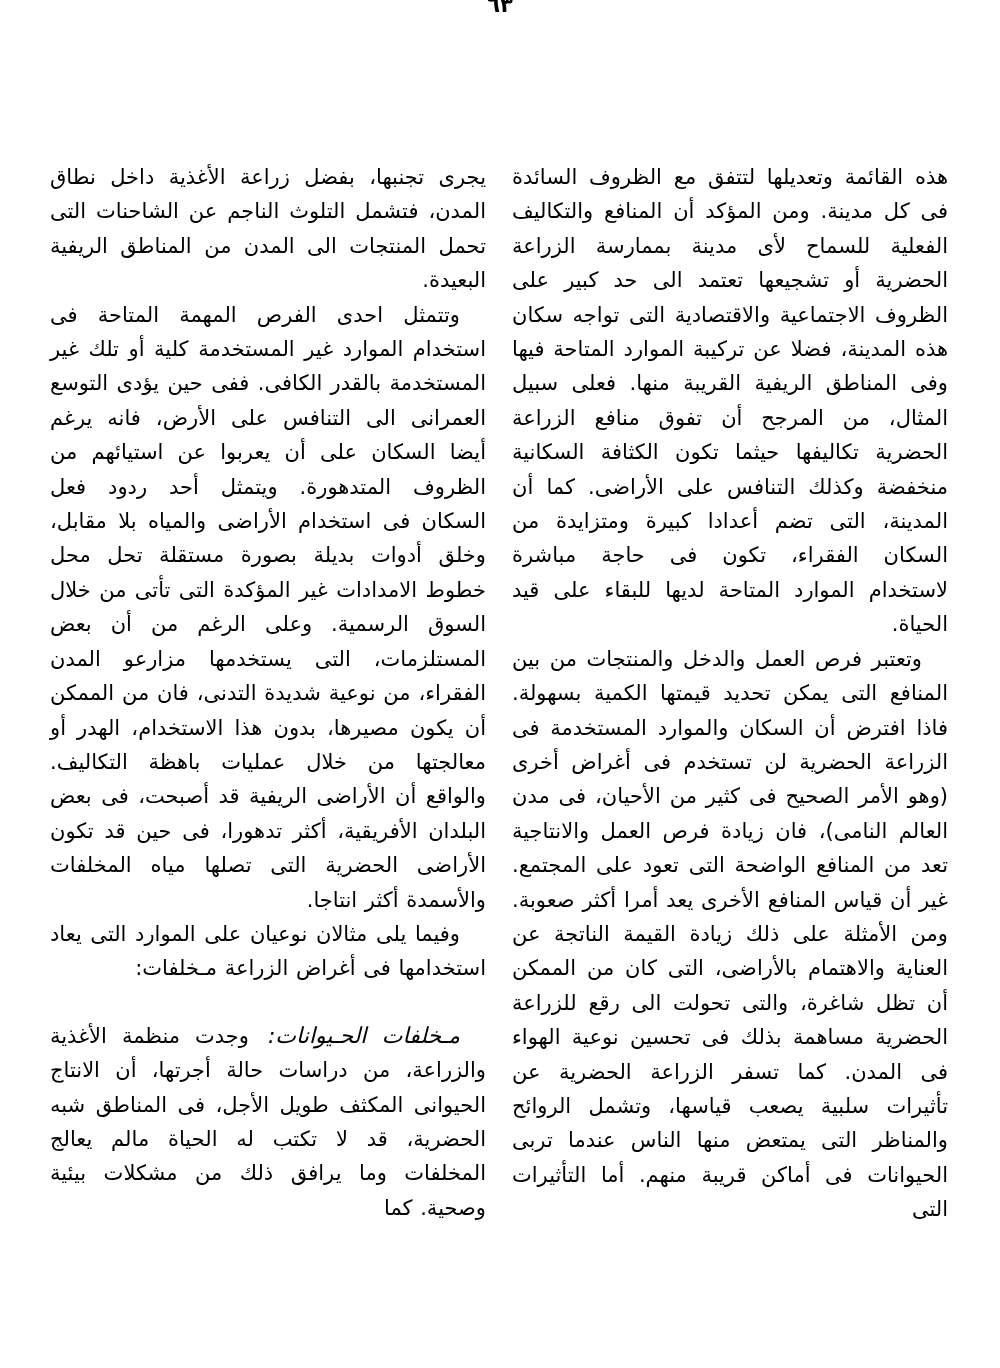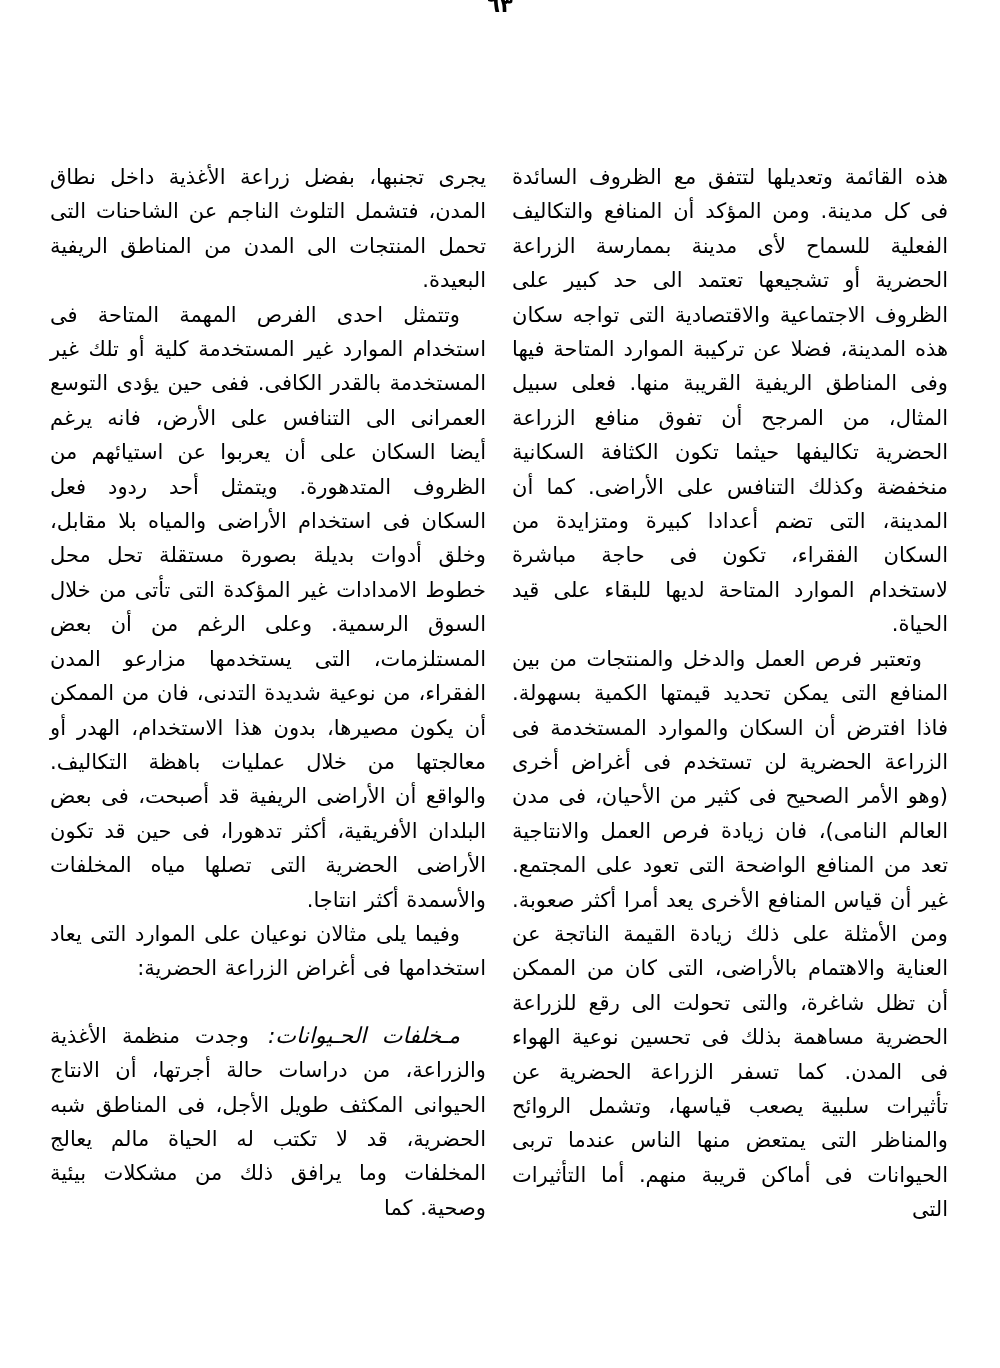--- a/index.html
+++ b/index.html
@@ -71,21 +71,21 @@
   <div class="columns">
 
     <div class="column">
       <p>هذه القائمة وتعديلها لتتفق مع الظروف السائدة فى كل مدينة. ومن المؤكد أن المنافع والتكاليف الفعلية للسماح لأى مدينة بممارسة الزراعة الحضرية أو تشجيعها تعتمد الى حد كبير على الظروف الاجتماعية والاقتصادية التى تواجه سكان هذه المدينة، فضلا عن تركيبة الموارد المتاحة فيها وفى المناطق الريفية القريبة منها. فعلى سبيل المثال، من المرجح أن تفوق منافع الزراعة الحضرية تكاليفها حيثما تكون الكثافة السكانية منخفضة وكذلك التنافس على الأراضى. كما أن المدينة، التى تضم أعدادا كبيرة ومتزايدة من السكان الفقراء، تكون فى حاجة مباشرة لاستخدام الموارد المتاحة لديها للبقاء على قيد الحياة.</p>
       <p class="indent">وتعتبر فرص العمل والدخل والمنتجات من بين المنافع التى يمكن تحديد قيمتها الكمية بسهولة. فاذا افترض أن السكان والموارد المستخدمة فى الزراعة الحضرية لن تستخدم فى أغراض أخرى (وهو الأمر الصحيح فى كثير من الأحيان، فى مدن العالم النامى)، فان زيادة فرص العمل والانتاجية تعد من المنافع الواضحة التى تعود على المجتمع. غير أن قياس المنافع الأخرى يعد أمرا أكثر صعوبة. ومن الأمثلة على ذلك زيادة القيمة الناتجة عن العناية والاهتمام بالأراضى، التى كان من الممكن أن تظل شاغرة، والتى تحولت الى رقع للزراعة الحضرية مساهمة بذلك فى تحسين نوعية الهواء فى المدن. كما تسفر الزراعة الحضرية عن تأثيرات سلبية يصعب قياسها، وتشمل الروائح والمناظر التى يمتعض منها الناس عندما تربى الحيوانات فى أماكن قريبة منهم. أما التأثيرات التى</p>
     </div>
 
     <div class="column">
       <p>يجرى تجنبها، بفضل زراعة الأغذية داخل نطاق المدن، فتشمل التلوث الناجم عن الشاحنات التى تحمل المنتجات الى المدن من المناطق الريفية البعيدة.</p>
       <p class="indent">وتتمثل احدى الفرص المهمة المتاحة فى استخدام الموارد غير المستخدمة كلية أو تلك غير المستخدمة بالقدر الكافى. ففى حين يؤدى التوسع العمرانى الى التنافس على الأرض، فانه يرغم أيضا السكان على أن يعربوا عن استيائهم من الظروف المتدهورة. ويتمثل أحد ردود فعل السكان فى استخدام الأراضى والمياه بلا مقابل، وخلق أدوات بديلة بصورة مستقلة تحل محل خطوط الامدادات غير المؤكدة التى تأتى من خلال السوق الرسمية. وعلى الرغم من أن بعض المستلزمات، التى يستخدمها مزارعو المدن الفقراء، من نوعية شديدة التدنى، فان من الممكن أن يكون مصيرها، بدون هذا الاستخدام، الهدر أو معالجتها من خلال عمليات باهظة التكاليف. والواقع أن الأراضى الريفية قد أصبحت، فى بعض البلدان الأفريقية، أكثر تدهورا، فى حين قد تكون الأراضى الحضرية التى تصلها مياه المخلفات والأسمدة أكثر انتاجا.</p>
-      <p class="indent">وفيما يلى مثالان نوعيان على الموارد التى يعاد استخدامها فى أغراض الزراعة الحضرية:</p>
+      <p class="indent">وفيما يلى مثالان نوعيان على الموارد التى يعاد استخدامها فى أغراض الزراعة مـخلفات:</p>
       <p class="indent section-start">
         <span class="section-lead">مـخلفات الحـيوانات:</span>
         <span>وجدت منظمة الأغذية والزراعة، من دراسات حالة أجرتها، أن الانتاج الحيوانى المكثف طويل الأجل، فى المناطق شبه الحضرية، قد لا تكتب له الحياة مالم يعالج المخلفات وما يرافق ذلك من مشكلات بيئية وصحية. كما</span>
       </p>
     </div>
 
   </div>
 </div>
 
 </body></html>

